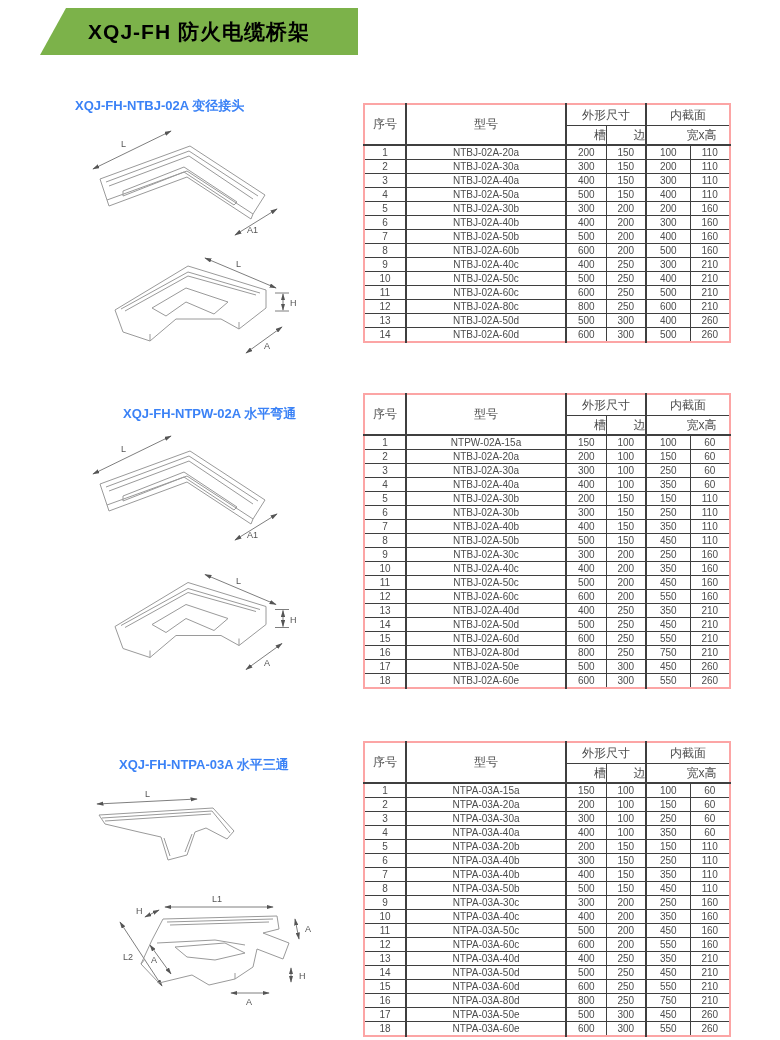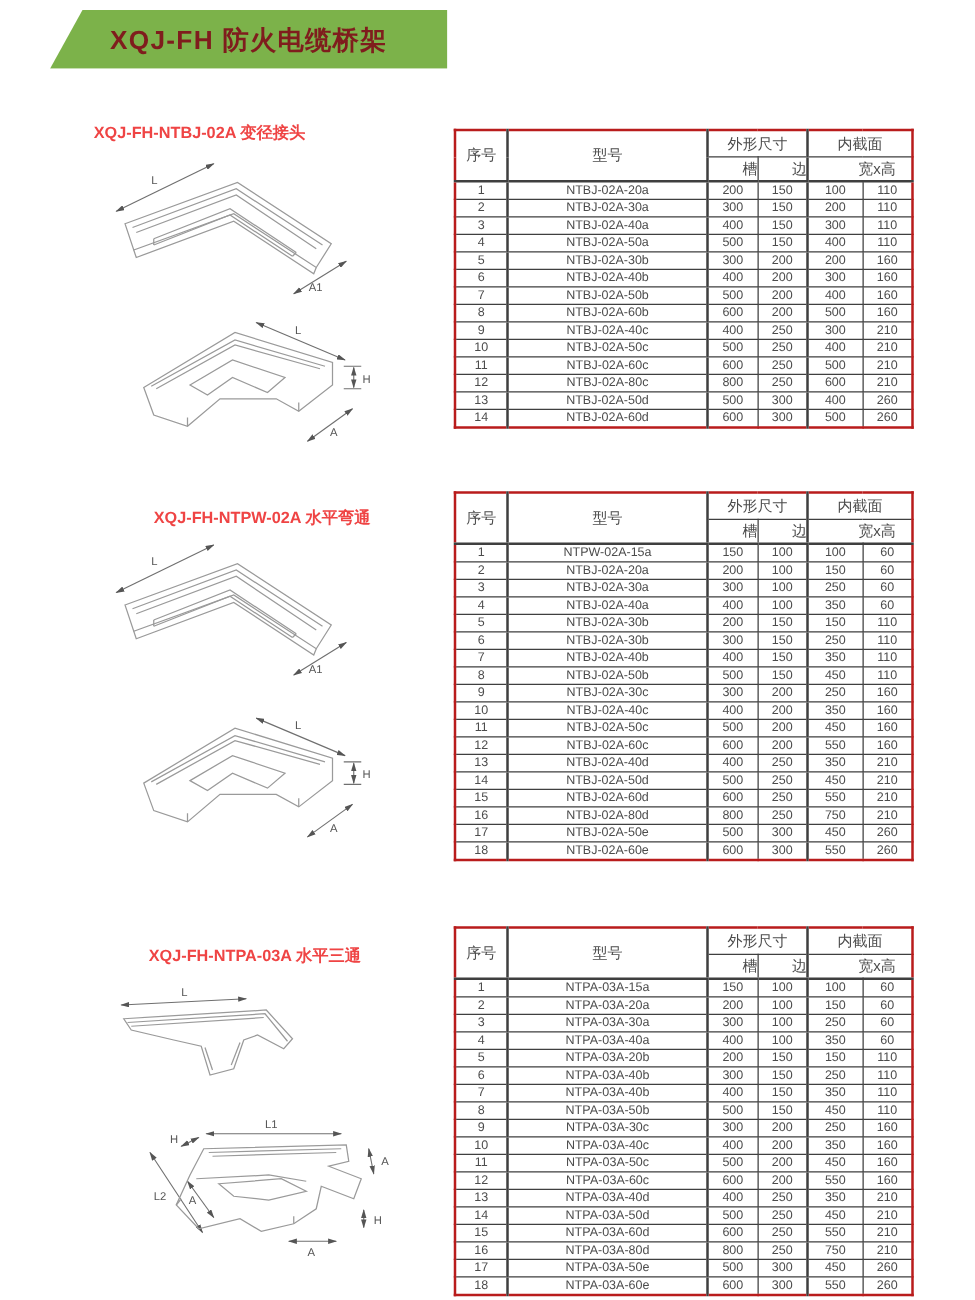--- a/index.html
+++ b/index.html
@@ -2,42 +2,42 @@
 <html><head>
 <meta charset="utf-8">
 <style>
   html,body { margin:0; padding:0; }
   body {
     width:780px; height:1040px; position:relative; background:#ffffff;
     font-family:"Liberation Sans","DejaVu Sans",sans-serif; overflow:hidden;
   }
   .banner {
     position:absolute; left:40px; top:8px; width:318px; height:47px;
-    background:#7cb24a; color:#7f1d1d;
+    background:#7cb24a; color:#000000;
     clip-path:polygon(26px 0, 100% 0, 100% 100%, 0 100%);
     display:flex; align-items:center; justify-content:center;
     font-size:21px; font-weight:600; letter-spacing:1px;
   }
   .sec-title {
-    position:absolute; font-size:13px; font-weight:bold; color:#ef4444;
+    position:absolute; font-size:13px; font-weight:bold; color:#3b82f6;
     white-space:nowrap;
   }
   .diagram { position:absolute; }
   .diagram path, .diagram line, .diagram polyline { fill:none; stroke:#9a9a9a; stroke-width:1; }
   .diagram .dim { stroke:#6f6f6f; stroke-width:0.9; }
   .diagram text { fill:#555555; font-size:9px; font-family:inherit; }
   .dim-table {
     position:absolute; border-collapse:collapse; table-layout:fixed; width:366px;
     background:#ffffff;
   }
   .dim-table th, .dim-table td {
     border:1px solid #3f3f3f; text-align:center; vertical-align:middle;
     color:#4c4c4c; padding:0; overflow:hidden; white-space:nowrap;
   }
-  .dim-table { border:2px solid #b91c1c; }
+  .dim-table { border:2px solid #fca5a5; }
   .dim-table thead tr:first-child th { height:20px; font-size:12px; font-weight:normal; }
   .dim-table thead tr:last-child th { height:18px; font-size:12px; font-weight:normal;padding-left:27px; }
   .dim-table td { height:13px; font-size:10px; line-height:13px; }
   .gl { border-left-width:2px !important; }
   .hb { border-bottom-width:2px !important; }
   #t1 { left:363px; top:103px; }
   #t2 { left:363px; top:393px; }
   #t3 { left:363px; top:741px; }
 </style>
 </head>

